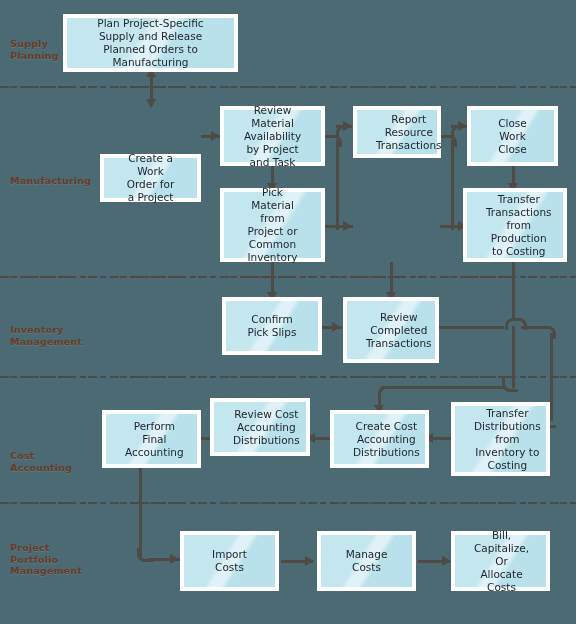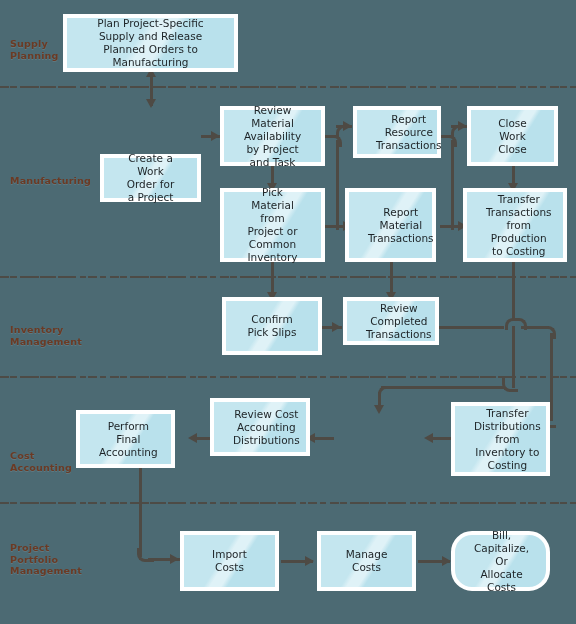--- a/index.html
+++ b/index.html
@@ -240,54 +240,54 @@
   </div>
 
   <div class="node" style="left:467px; top:106px; width:91px; height:60px;">
     <span>Close Work Close</span>
   </div>
 
   <div class="node" style="left:220px; top:188px; width:105px; height:74px;">
     <span>Pick Material from Project or Common Inventory</span>
   </div>
 
-  <div class="node" style="left:345px; top:188px; width:91px; height:74px;">
-    <span>Report Material Transactions</span>
-  </div>
 
   <div class="node" style="left:463px; top:188px; width:104px; height:74px;">
     <span>Transfer Transactions from Production to Costing</span>
   </div>
 
   <div class="node" style="left:222px; top:297px; width:100px; height:58px;">
     <span>Confirm Pick Slips</span>
   </div>
 
-  <div class="node" style="left:343px; top:297px; width:96px; height:48px;">
+  <div class="node" style="left:343px; top:297px; width:96px; height:66px;">
     <span>Review Completed Transactions</span>
   </div>
 
-  <div class="node" style="left:76px; top:410px; width:99px; height:58px;">
+  <div class="node" style="left:102px; top:410px; width:99px; height:58px;">
     <span>Perform Final Accounting</span>
   </div>
 
   <div class="node" style="left:210px; top:398px; width:100px; height:58px;">
     <span>Review Cost Accounting Distributions</span>
   </div>
 
+  <div class="node" style="left:330px; top:410px; width:99px; height:58px;">
+    <span>Create Cost Accounting Distributions</span>
+  </div>
 
   <div class="node" style="left:451px; top:402px; width:99px; height:74px;">
     <span>Transfer Distributions from Inventory to Costing</span>
   </div>
 
   <div class="node" style="left:180px; top:531px; width:99px; height:60px;">
     <span>Import Costs</span>
   </div>
 
   <div class="node" style="left:317px; top:531px; width:99px; height:60px;">
     <span>Manage Costs</span>
   </div>
 
-  <div class="node" style="left:451px; top:531px; width:99px; height:60px;border-radius:21px;">
+  <div class="node" style="left:451px; top:531px; width:99px; height:60px;">
     <span>Bill, Capitalize, Or Allocate Costs</span>
   </div>
 
 </div>
 
 </body></html>

